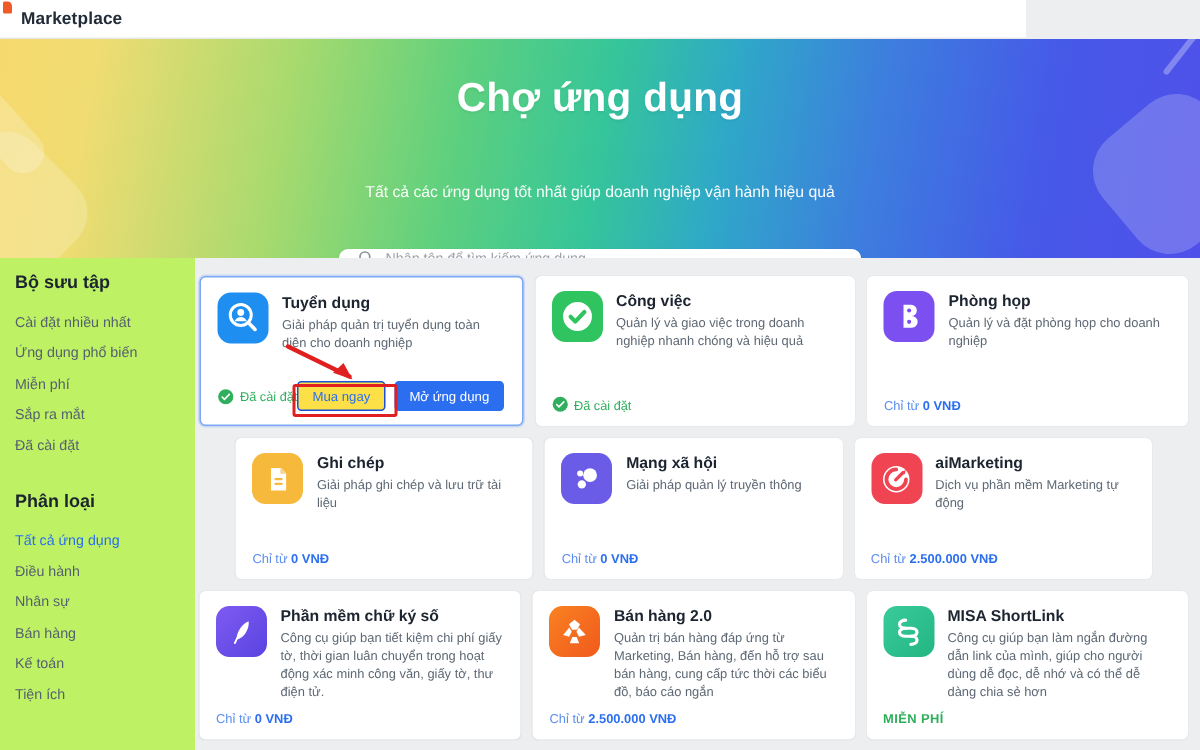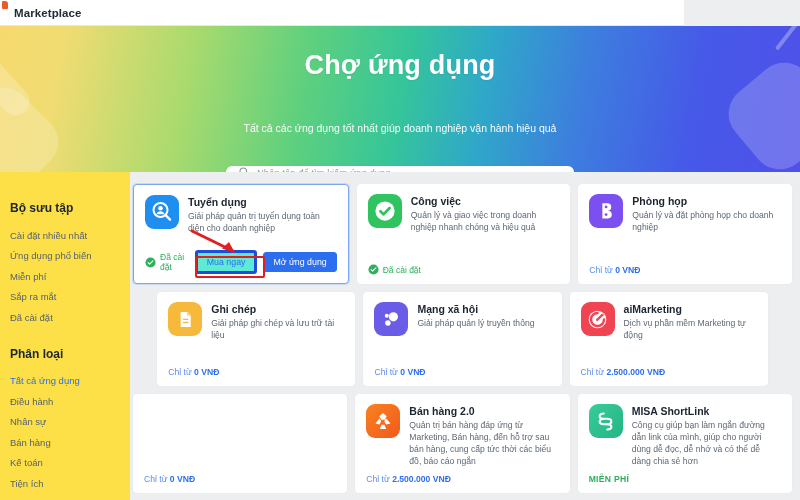--- a/index.html
+++ b/index.html
@@ -94,22 +94,22 @@
   
   .body-area {
     position: absolute; top: 172px; left: 0;
     width: 800px; height: 328px;
     display: flex;
   }
 
   
   .sidebar {
     width: 130px; flex: 0 0 130px;
-    background: #fde047;
-    padding: 29px 0 0 10px;
+    background: #bef264;
+    padding: 9px 0 0 10px;
   }
   .side-heading {
     font-size: 12px; font-weight: bold; color: #1c2430;
     margin-bottom: 10px;
   }
   .side-heading.second { margin-top: 19px; }
   .side-item {
     font-size: 9.5px; color: #56616e;
     line-height: 1;
     padding: 5.5px 0;
@@ -173,22 +173,22 @@
 
   .btn {
     font-family: inherit;
     font-size: 8.8px;
     border-radius: 3px;
     padding: 4px 9px;
     cursor: pointer;
     white-space: nowrap;
   }
   .btn-buy {
-    background: #5eead4; color: #2b6ff0;
-    border: 3px solid #1d4ed8;
+    background: #fde047; color: #2b6ff0;
+    border: 1px solid #1d4ed8;
   }
   .btn-open {
     background: #2b6ff0; color: #ffffff;
     border: 1px solid #2b6ff0;
     margin-left: 6px;
   }
   .buy-highlight {
     position: absolute;
     left: 61px; bottom: 5px;
     width: 70px; height: 22px;
@@ -396,20 +396,32 @@
         </div>
         <div class="card-foot">
           <span class="price"><span>Chỉ từ </span><b>2.500.000 VNĐ</b></span>
         </div>
       </div>
     </div>
 
     <div class="card-row">
 
       <div class="card row3">
+        <div class="card-top">
+          <div class="card-icon" style="background:linear-gradient(135deg,#7e5bf2,#5a43e0)">
+            <svg width="21" height="21" viewBox="0 0 24 24">
+              <path d="M16.8 3.6c-3.8 1.6-7 5.5-8.4 9.6-.6 1.7-.8 3.2-.7 4.4 2.6-.4 5.5-2.6 7.2-5.6 1.8-3.1 2.4-6.2 1.9-8.4z" fill="#ffffff"></path>
+              <path d="M6.4 20.2c1.2-3.4 3.4-6.4 6.2-8.6" stroke="#ffffff" stroke-width="1.5" fill="none" stroke-linecap="round"></path>
+            </svg>
+          </div>
+          <div class="card-text">
+            <div class="card-title">Phần mềm chữ ký số</div>
+            <div class="card-desc">Công cụ giúp bạn tiết kiệm chi phí giấy tờ, thời gian luân chuyển trong hoạt động xác minh công văn, giấy tờ, thư điện tử.</div>
+          </div>
+        </div>
         <div class="card-foot">
           <span class="price"><span>Chỉ từ </span><b>0 VNĐ</b></span>
         </div>
       </div>
 
       <div class="card row3">
         <div class="card-top">
           <div class="card-icon" style="background:linear-gradient(135deg,#f98121,#f15a1c)">
             <svg width="22" height="22" viewBox="0 0 24 24">
               <path d="M12 3.4l4 3.4-2.2 3.9h-3.6L8 6.8z" fill="#ffffff"></path>

